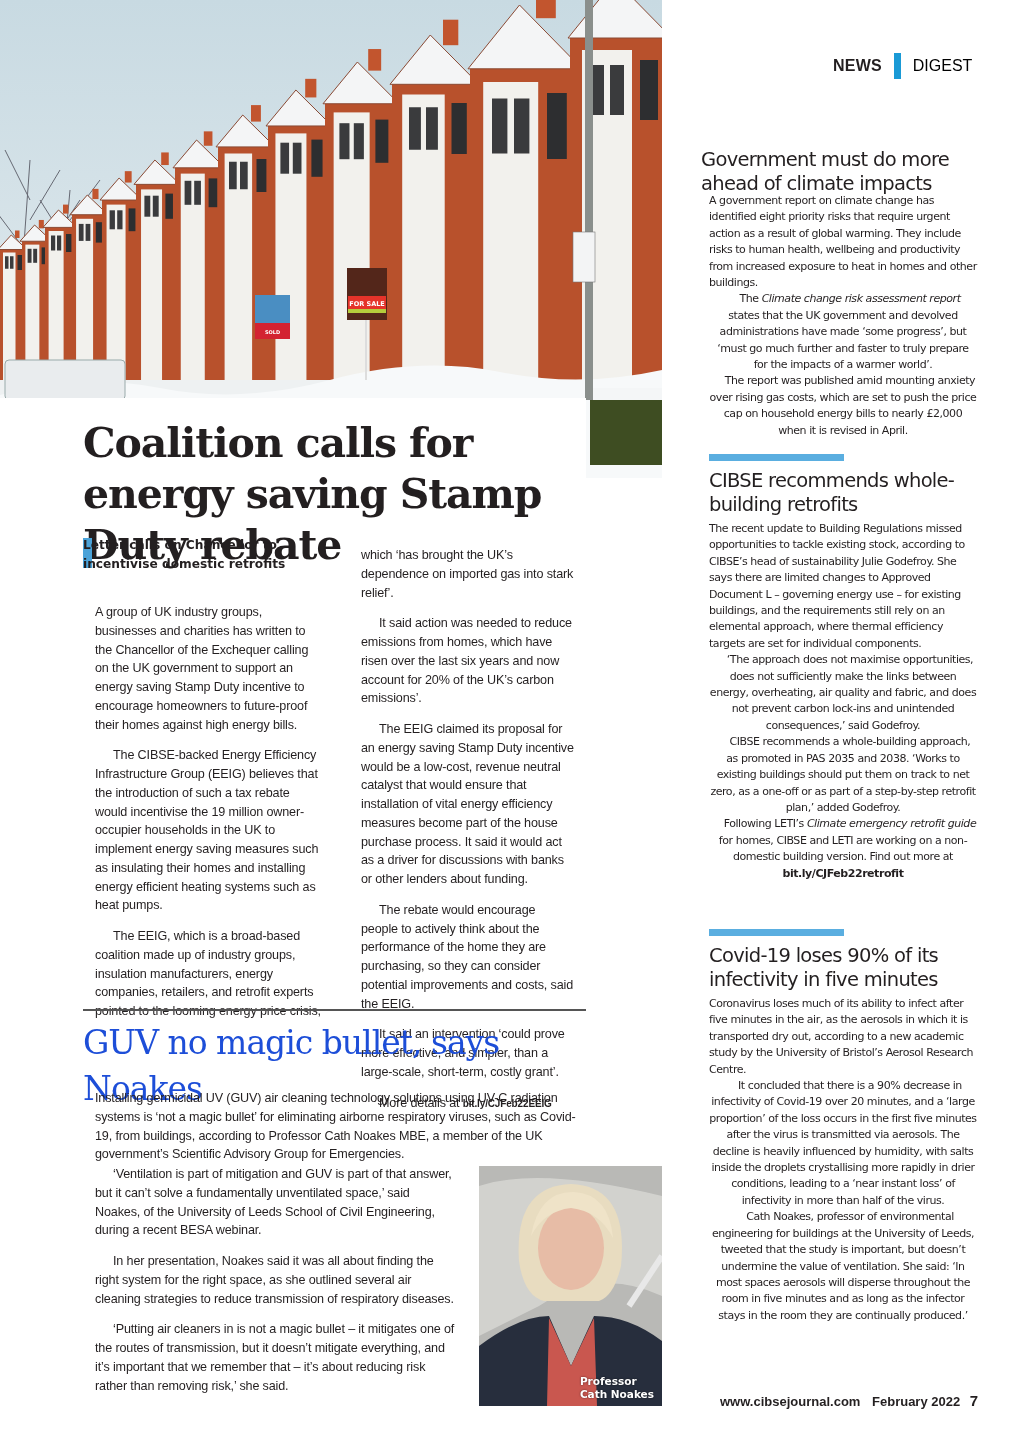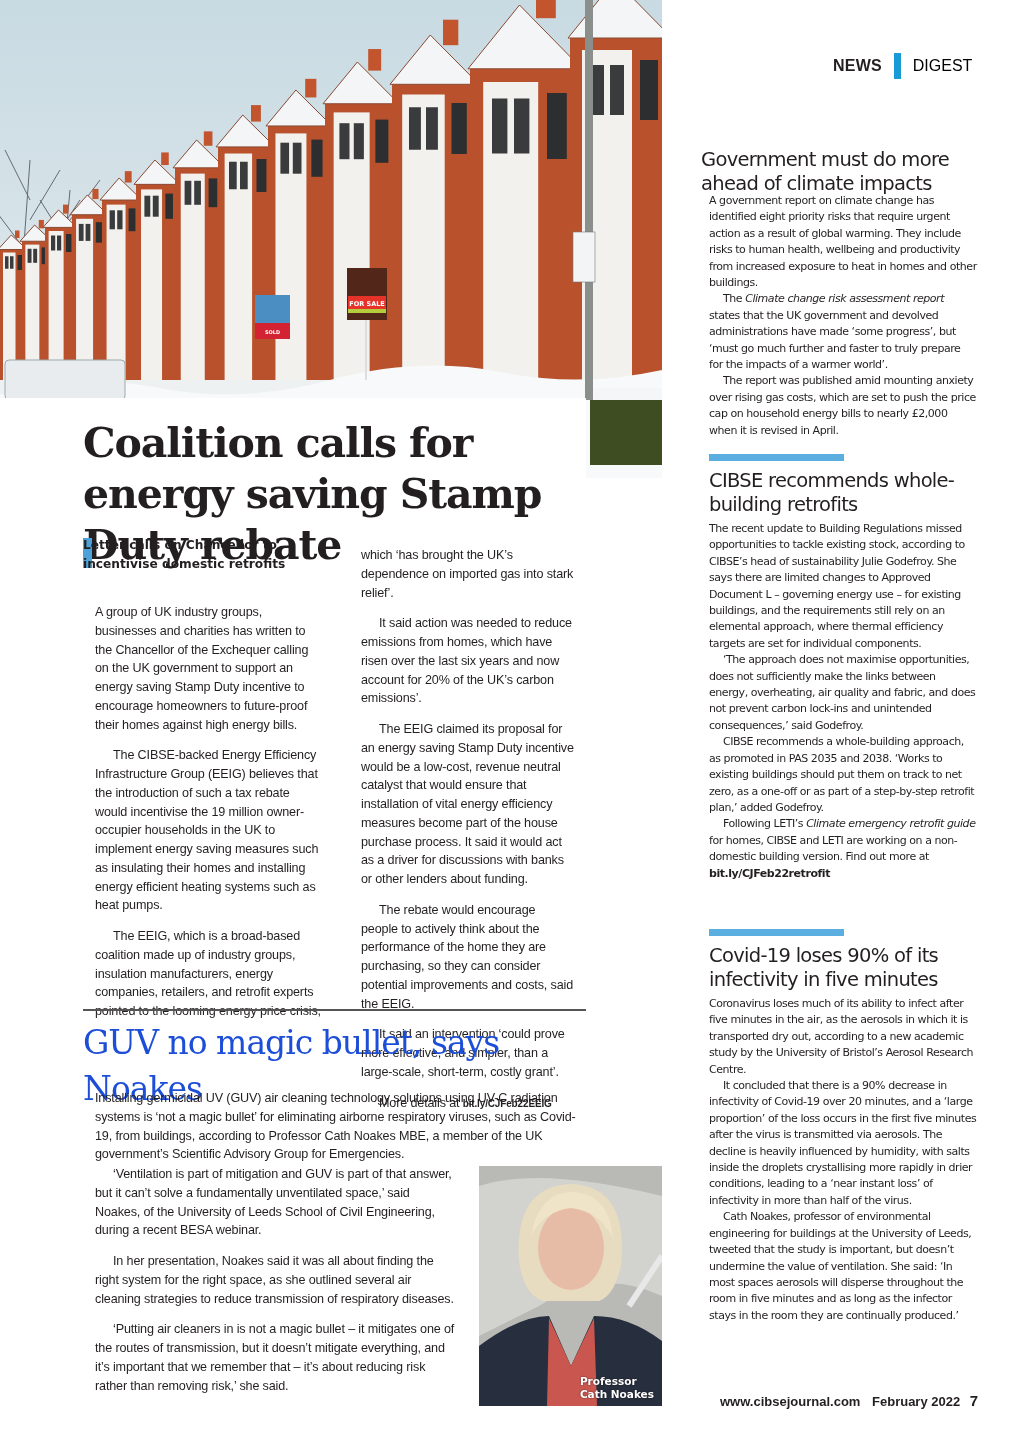--- a/index.html
+++ b/index.html
@@ -40,21 +40,21 @@
   
   #section-label { left:833px; top:55px; height:22px; display:flex; align-items:center; font-family:"Liberation Sans", sans-serif; font-size:16px; }
   #section-label .news { font-weight:bold; color:#231f20; letter-spacing:0.2px; }
   #section-label .bar { width:7px; height:26px; background:#1a9ad6; margin:0 12px 0 12px; }
   #section-label .digest { color:#000000; }
 
   .rc-title { font-family:"DejaVu Sans", sans-serif; font-size:19.5px; line-height:23.5px; letter-spacing:-0.7px;
     color:#231f20; margin:0; font-weight:normal; }
   .rc-body { font-family:"DejaVu Sans", sans-serif; font-size:11px; line-height:16.4px; letter-spacing:-0.45px; color:#231f20; }
   .rc-body p { margin:0; }
-  .rc-body p.ind { text-indent:14px; }
+  .rc-body p.ind { text-indent:14px;text-align:center; }
   .rc-bar { width:135px; height:7px; background:#5aaee0; }
 
   #rc1-title { left:701px; top:140px; width:300px;margin-top:8px; }
   #rc1-body { left:709px; top:193px; width:268px; }
   #rc2-bar { left:709px; top:454px; }
   #rc2-title { left:709px; top:469px; width:300px; }
   #rc2-body { left:709px; top:521px; width:268px; }
   #rc3-bar { left:709px; top:929px; }
   #rc3-title { left:709px; top:944px; width:300px; }
   #rc3-body { left:709px; top:996px; width:268px; }

